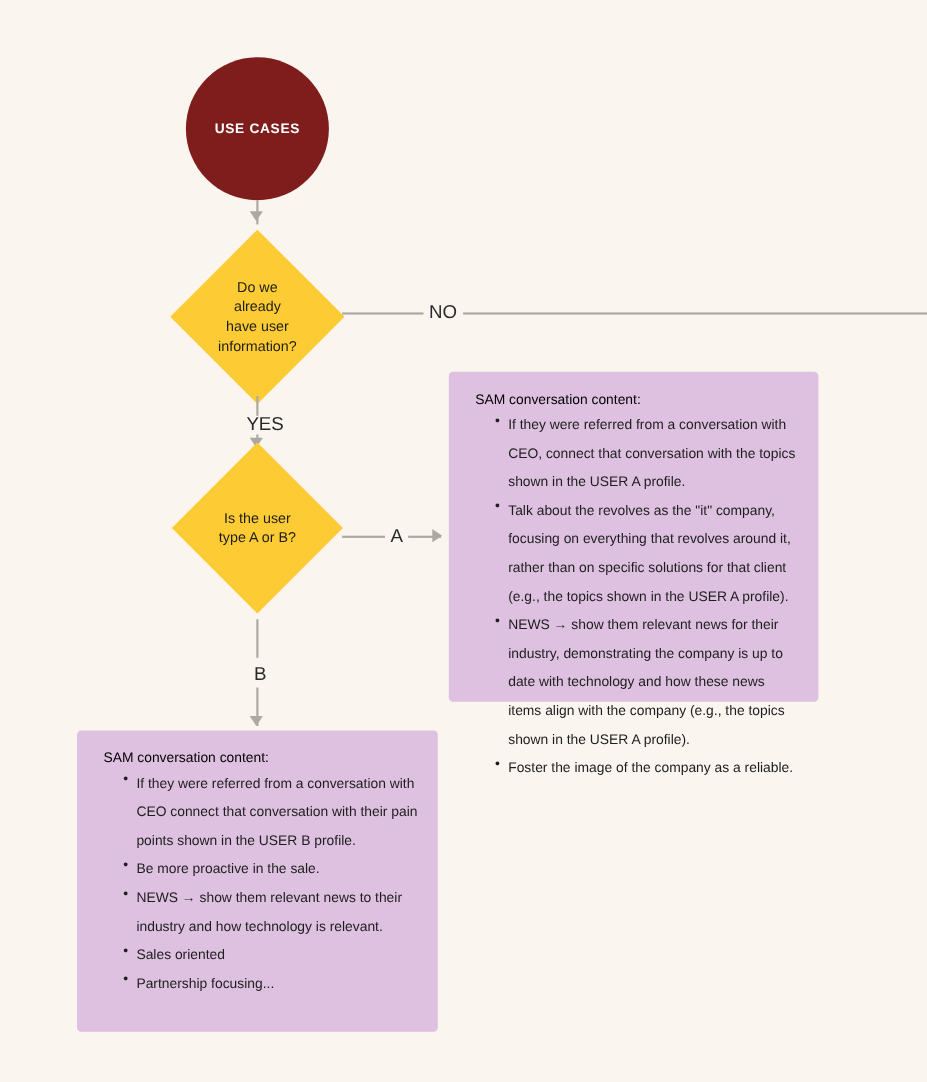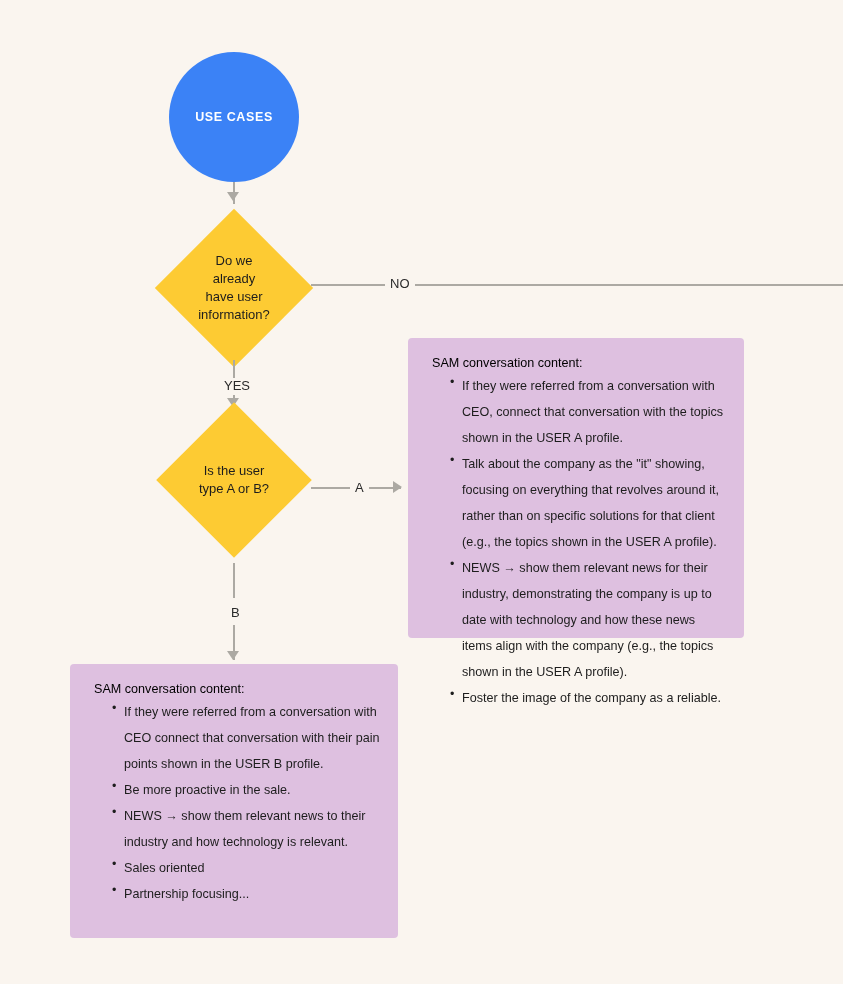--- a/index.html
+++ b/index.html
@@ -144,34 +144,34 @@
     border-top: 9px solid #ACA9A3;
   }
   .arrow-right {
     border-top: 6.5px solid transparent;
     border-bottom: 6.5px solid transparent;
     border-left: 9px solid #ACA9A3;
   }
 
   .edge-label {
     position: absolute;
-    font-size: 13px;
+    font-size: 17px;
     color: #2a2a2a;
     background: #FAF5EF;
     padding: 0 5px;
     line-height: 14px;
     white-space: nowrap;
   }
 </style>
 </head>
 <body>
 
 <div id="canvas" style="background: rgb(250, 245, 239);">
 
-  <div class="start-node" id="start-node" style="background: #3b82f6;">
+  <div class="start-node" id="start-node" style="background: #7f1d1d;">
     <span class="start-node-label">USE CASES</span>
   </div>
 
   <div class="conn-line conn-v" style="left: 233px; top: 182px; height: 22px; background: rgb(172, 169, 163);"></div>
   <div class="arrowhead arrow-down" style="left:227px; top:192px;"></div>
 
   <div class="diamond" id="diamond-1" style="background: rgb(253, 203, 51);">
     <div class="diamond-inner">
       <span class="diamond-label" style="white-space: pre-line;">Do we
 already
@@ -201,21 +201,21 @@
 
   <div class="conn-line conn-v" style="left: 233px; top: 563px; height: 35px; background: rgb(172, 169, 163);"></div>
   <div class="edge-label" style="left: 226px; top: 606px; background: rgb(250, 245, 239);">B</div>
   <div class="conn-line conn-v" style="left: 233px; top: 625px; height: 35px; background: rgb(172, 169, 163);"></div>
   <div class="arrowhead arrow-down" style="left:227px; top:651px;"></div>
 
   <div class="content-box" id="box-a" style="background: rgb(222, 192, 224);">
     <p class="box-heading">SAM conversation content:</p>
     <ul class="box-list">
         <li>If they were referred from a conversation with CEO, connect that conversation with the topics shown in the USER A profile.</li>
-        <li>Talk about the company as the "it" showing, focusing on everything that revolves around it, rather than on specific solutions for that client (e.g., the topics shown in the USER A profile).</li>
+        <li>Talk about the revolves as the "it" company, focusing on everything that revolves around it, rather than on specific solutions for that client (e.g., the topics shown in the USER A profile).</li>
         <li>NEWS → show them relevant news for their industry, demonstrating the company is up to date with technology and how these news items align with the company (e.g., the topics shown in the USER A profile).</li>
         <li>Foster the image of the company as a reliable.</li>
       </ul>
   </div>
 
   <div class="content-box" id="box-b" style="background: rgb(222, 192, 224);">
     <p class="box-heading">SAM conversation content:</p>
     <ul class="box-list">
         <li>If they were referred from a conversation with CEO  connect that conversation with their pain points shown in the USER B profile.</li>
         <li>Be more proactive in the sale.</li>

